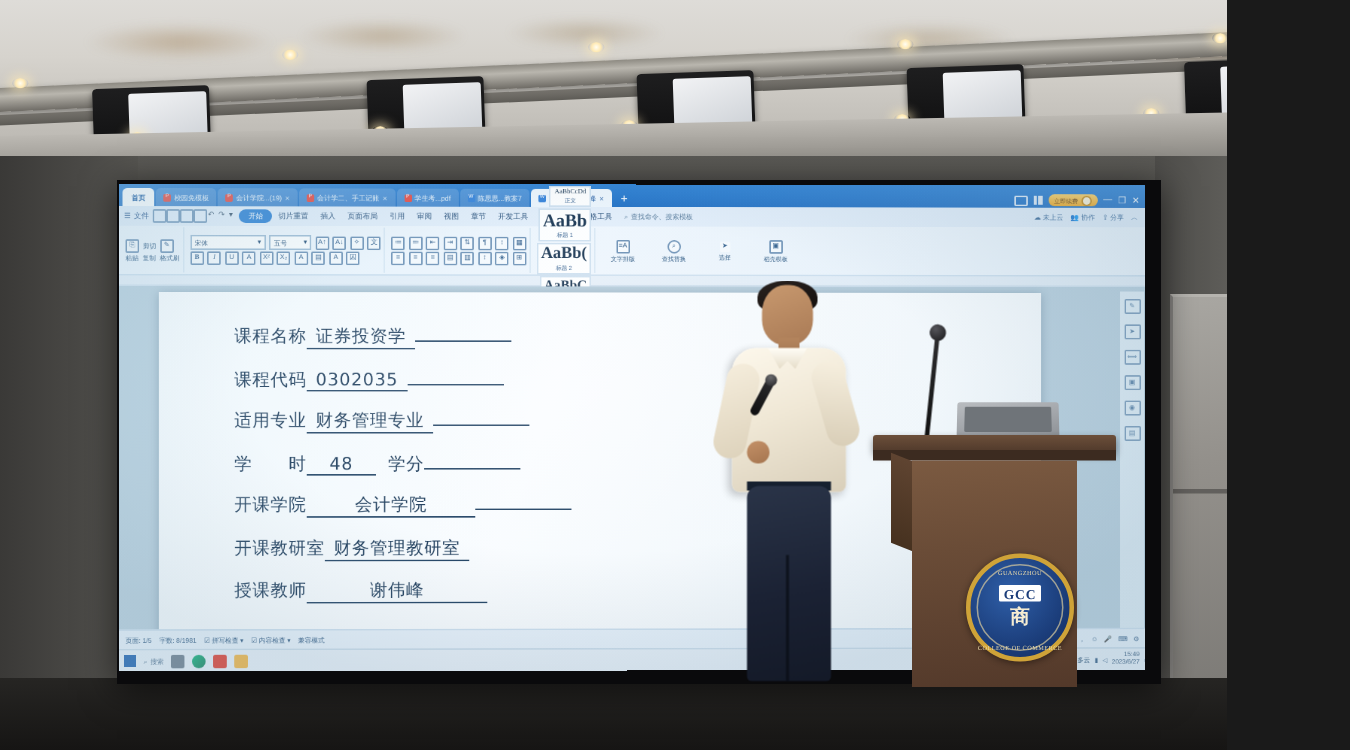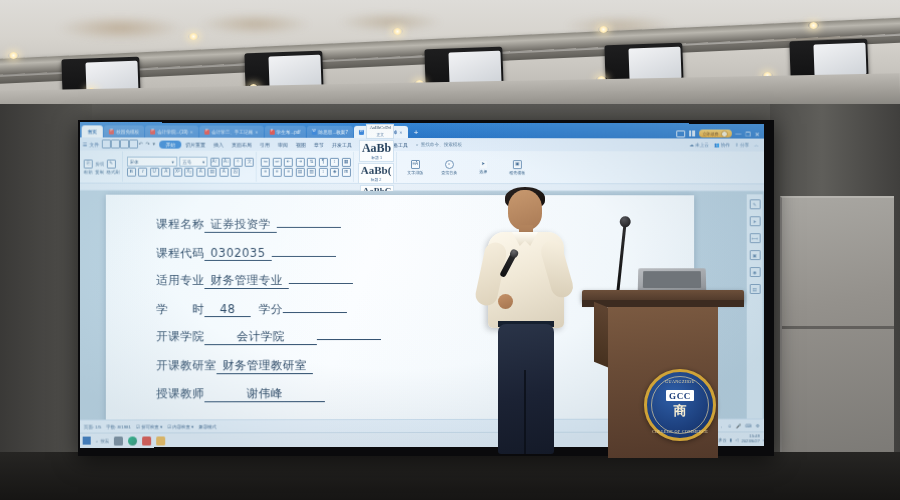--- a/index.html
+++ b/index.html
@@ -1,18 +1,18 @@
 <!DOCTYPE html>
 <html><head>
 <meta charset="utf-8">
 <style>
   html,body{margin:0;padding:0;}
   body{width:900px;height:500px;overflow:hidden;background:#1a1a1a;
        font-family:"Liberation Sans","DejaVu Sans",sans-serif;}
-  .scene{position:relative;width:900px;height:500px;overflow:hidden;background:#86efac;}
+  .scene{position:relative;width:818px;height:500px;overflow:hidden;background:#86efac;}
 
   
   .ceiling{position:absolute;left:0;top:0;width:900px;height:112px;
     background:linear-gradient(180deg,#dedcd8 0%,#d6d3cd 34%,#c8c5bf 62%,#b4b1ab 100%);}
   .ceil-blur{position:absolute;top:6px;left:0;width:900px;height:50px;
     background:radial-gradient(ellipse 90px 18px at 120px 22px,rgba(160,130,90,.45),transparent 70%),
                radial-gradient(ellipse 80px 16px at 255px 18px,rgba(155,128,88,.40),transparent 70%),
                radial-gradient(ellipse 75px 15px at 390px 16px,rgba(150,125,85,.36),transparent 70%),
                radial-gradient(ellipse 80px 16px at 620px 20px,rgba(150,125,85,.34),transparent 70%),
                radial-gradient(ellipse 90px 18px at 810px 28px,rgba(160,132,92,.42),transparent 70%);

